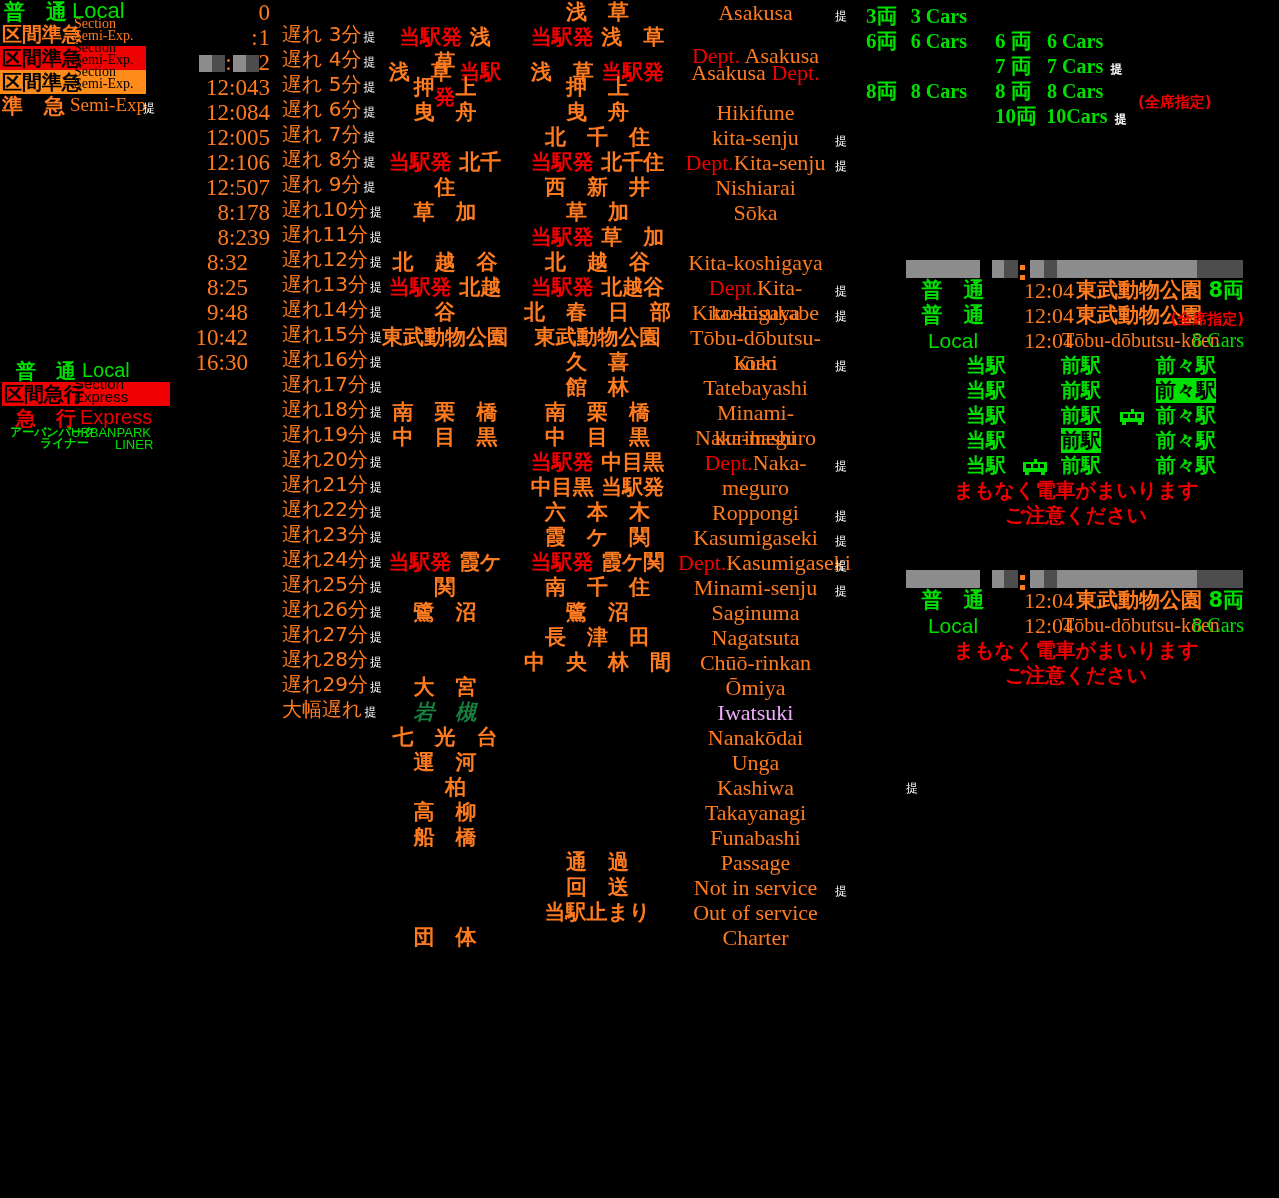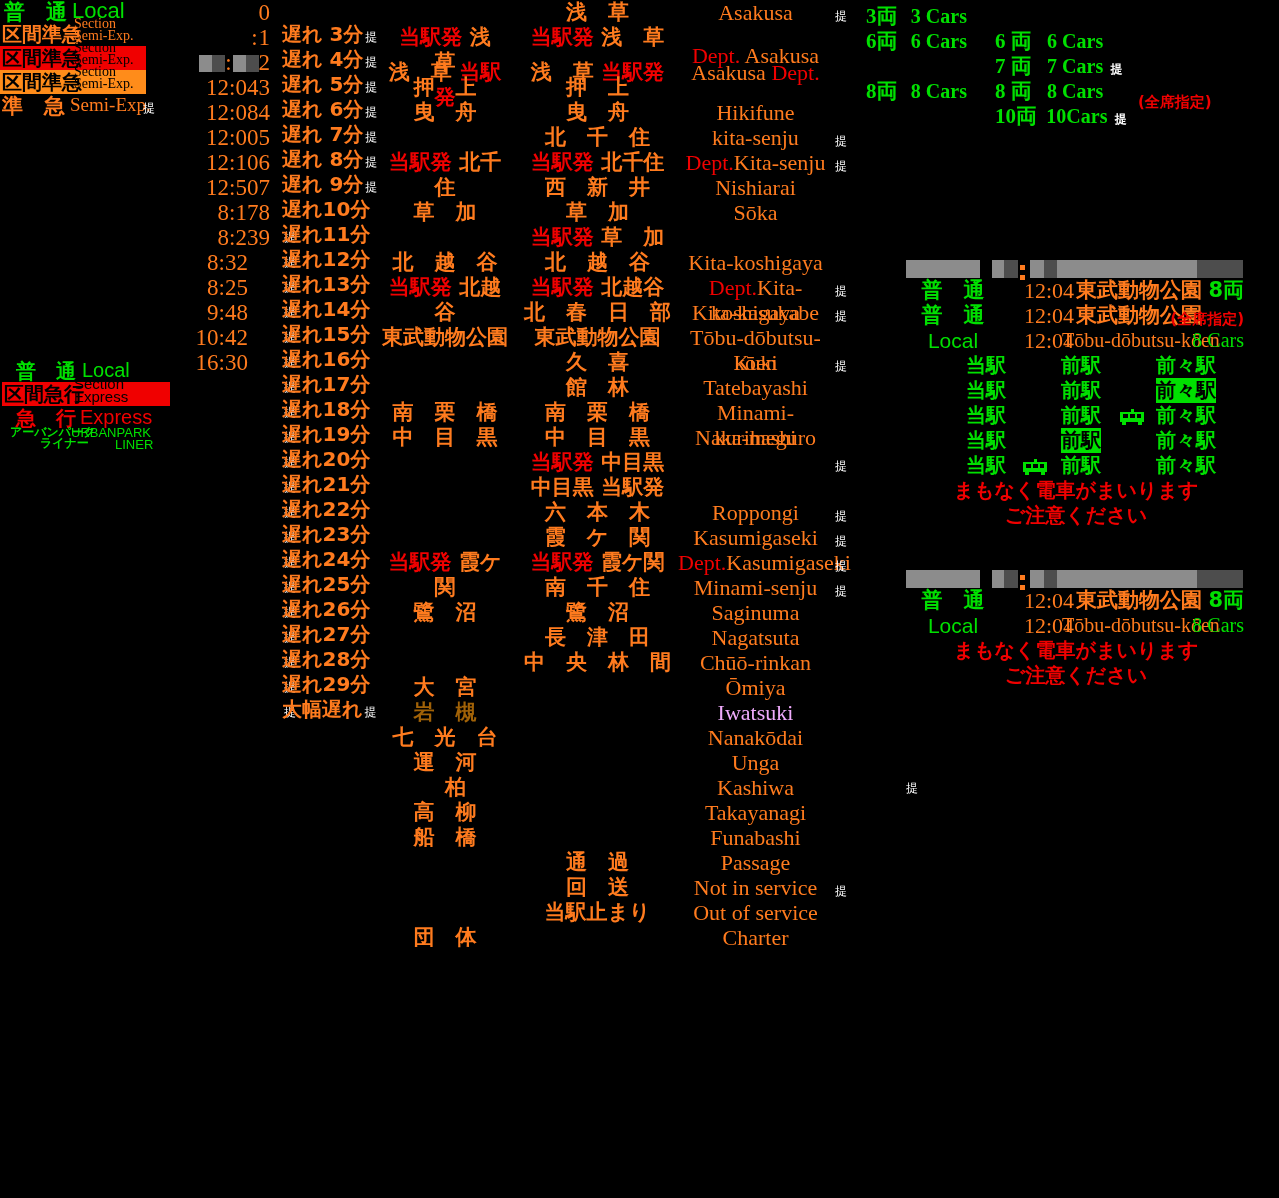--- a/index.html
+++ b/index.html
@@ -26,21 +26,21 @@
   
   .col-time{position:absolute;left:150px;top:0;width:120px;text-align:right;}
   .time-line{height:25px;line-height:25px;font-size:23px;font-family:"Liberation Serif",serif;}
   .blk{display:inline-block;width:13px;height:17px;vertical-align:-2px;}
   .blk-l{background:#8c8c8c;}
   .blk-d{background:#4d4d4d;}
   .colon{display:inline-block;width:8px;text-align:center;}
 
   .col-delay{position:absolute;left:282px;top:22px;width:100px;}
   .dline{height:25px;line-height:25px;}
-  .d-jp{font-family:"DejaVu Sans",sans-serif;font-weight:bold;font-size:20px;}
+  .d-jp{font-family:"DejaVu Sans",sans-serif;font-weight:normal;font-size:20px;}
   .d-sub{font-family:"DejaVu Sans",sans-serif;font-size:12px;color:#fff;}
 
   .rowline{position:absolute;left:380px;width:470px;height:25px;line-height:25px;}
   .c1{position:absolute;left:0;width:130px;text-align:center;font-family:"DejaVu Sans",sans-serif;font-weight:bold;font-size:21px;}
   .c2{position:absolute;left:130px;width:175px;text-align:center;font-family:"DejaVu Sans",sans-serif;font-weight:bold;font-size:21px;}
   .c3{position:absolute;left:298px;width:155px;text-align:center;font-family:"Liberation Serif",serif;font-size:22px;}
   .tei{position:absolute;left:455px;font-family:"DejaVu Sans",sans-serif;font-size:12px;color:#fff;top:4px;}
 
   .cars{position:absolute;font-family:"DejaVu Sans",sans-serif;font-weight:bold;color:#00e000;}
   .cars .num{font-family:"Liberation Serif",serif;}
@@ -238,20 +238,21 @@
       <span class="c2" style="color: rgb(255, 123, 30);">南　栗　橋</span>
       <span class="c3" style="color: rgb(255, 123, 30);">Minami-kurihashi</span>
     </div>
     <div class="rowline" style="top: 425px;">
       <span class="c1" style="color: rgb(255, 123, 30);">中　目　黒</span>
       <span class="c2" style="color: rgb(255, 123, 30);">中　目　黒</span>
       <span class="c3" style="color: rgb(255, 123, 30);">Naka-meguro</span>
     </div>
     <div class="rowline" style="top: 450px;">
       <span class="c2" style="color: rgb(255, 123, 30);"><span class="red">当駅発</span><span> 中目黒</span></span>
+      <span class="c3" style="color: rgb(255, 123, 30);"><span class="red">Dept.</span><span>Naka-meguro</span></span>
       <span class="tei">提</span>
     </div>
     <div class="rowline" style="top: 475px;">
       <span class="c2" style="color: rgb(255, 123, 30);">中目黒 当駅発</span>
     </div>
     <div class="rowline" style="top: 500px;">
       <span class="c2" style="color: rgb(255, 123, 30);">六　本　木</span>
       <span class="c3" style="color: rgb(255, 123, 30);">Roppongi</span>
       <span class="tei">提</span>
     </div>
@@ -282,21 +283,21 @@
     </div>
     <div class="rowline" style="top: 650px;">
       <span class="c2" style="color: rgb(255, 123, 30);">中　央　林　間</span>
       <span class="c3" style="color: rgb(255, 123, 30);">Chūō-rinkan</span>
     </div>
     <div class="rowline" style="top: 675px;">
       <span class="c1" style="color: rgb(255, 123, 30);">大　宮</span>
       <span class="c3" style="color: rgb(255, 123, 30);">Ōmiya</span>
     </div>
     <div class="rowline" style="top: 700px;">
-      <span class="c1" style="color: #a16207;">岩　槻</span>
+      <span class="c1" style="color: #15803d; font-style: italic;">岩　槻</span>
       <span class="c3" style="color: #f0abfc;">Iwatsuki</span>
     </div>
     <div class="rowline" style="top: 725px;">
       <span class="c1" style="color: rgb(255, 123, 30);">七　光　台</span>
       <span class="c3" style="color: rgb(255, 123, 30);">Nanakōdai</span>
     </div>
     <div class="rowline" style="top: 750px;">
       <span class="c1" style="color: rgb(255, 123, 30);">運　河</span>
       <span class="c3" style="color: rgb(255, 123, 30);">Unga</span>
     </div>

